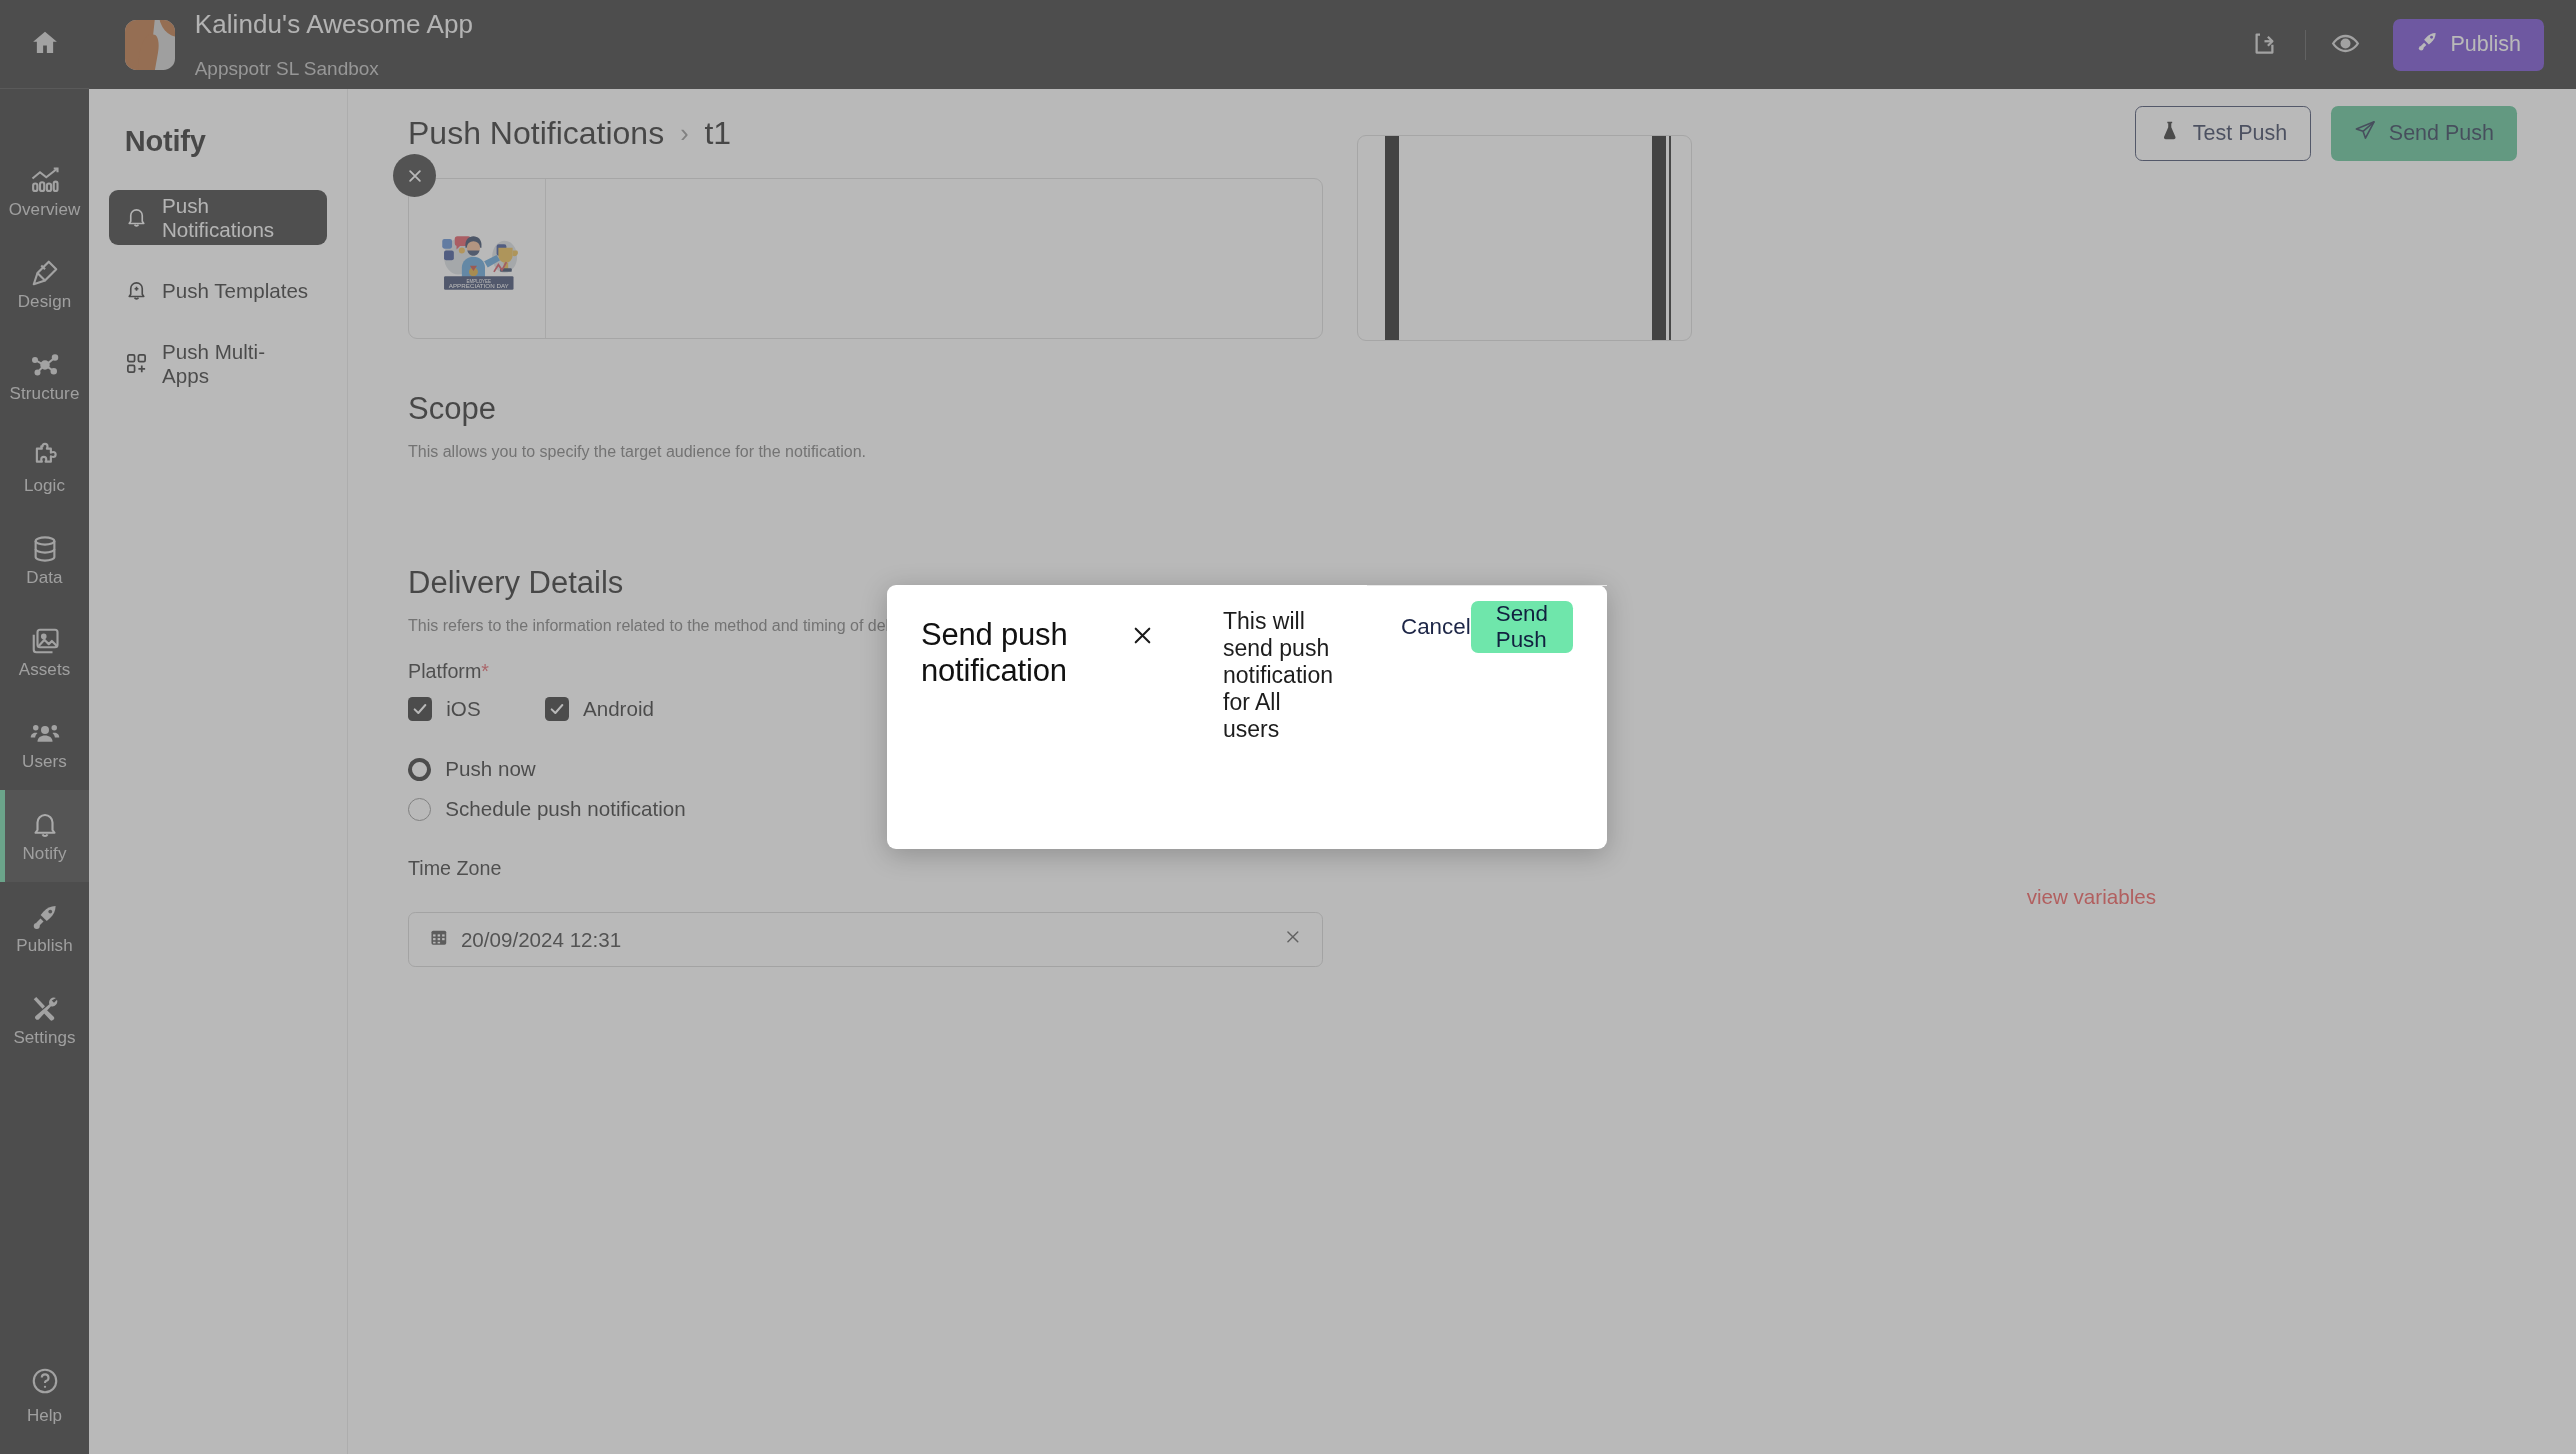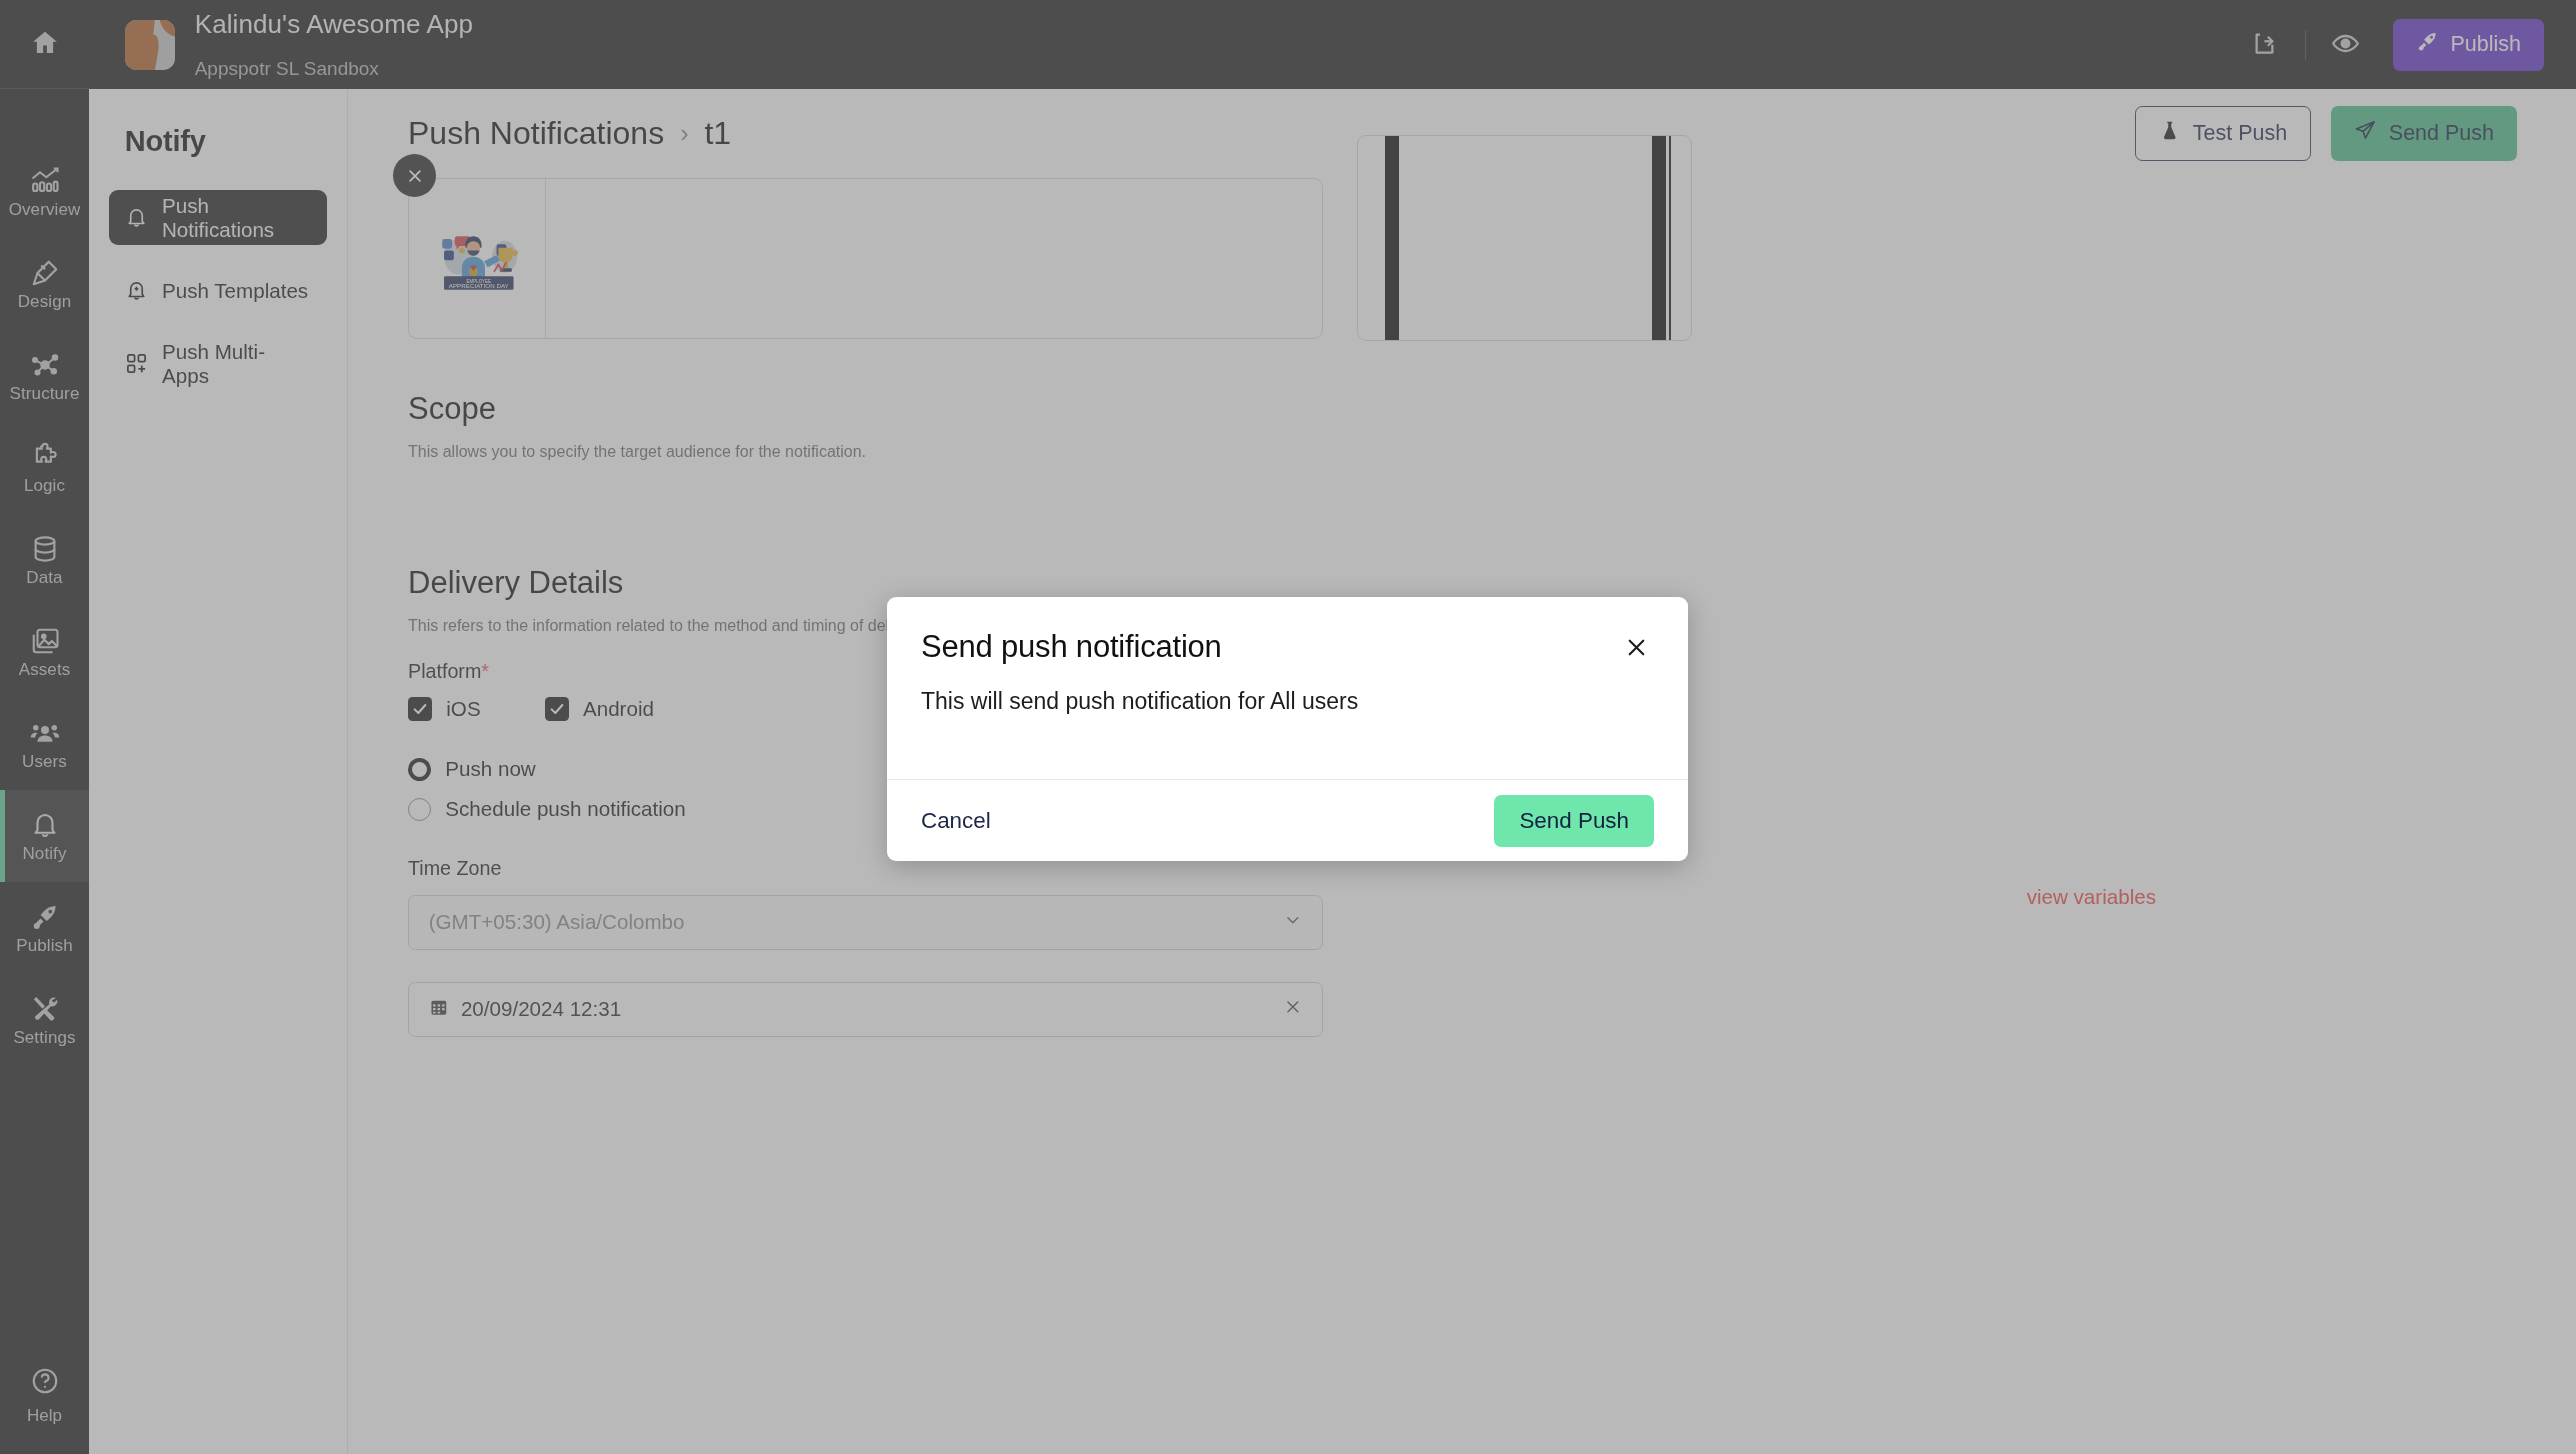--- a/index.html
+++ b/index.html
@@ -226,25 +226,25 @@
   }
 
   
   .overlay {
     position: absolute; left: 0; top: 0;
     width: 2576px; height: 1454px;
     background: rgba(120,120,120,0.52);
     z-index: 50;
   }
   .modal {
-    position: absolute; left: 887px; top: 597px;
-    width: 801px; height: 264px;
+    position: absolute; left: 887px; top: 585px;
+    width: 720px; height: 264px;
     background: #ffffff; border-radius: 9px;
     box-shadow: 0 5.4px 27px rgba(0,0,0,.22);
-    z-index: 60; display: flex; flex-direction: column;
+    z-index: 60; display: flex; 
   }
   .modal-head {
     display: flex; align-items: flex-start;
     padding: 32px 34px 0 34px;
   }
   .modal-title { font-size: 31px; color: #111; font-weight: 400; letter-spacing: -0.2px; }
   .modal-close {
     margin-left: auto; width: 36px; height: 36px;
     display: flex; align-items: center; justify-content: center;
     color: #1b1b1b; font-size: 29.5px; line-height: 1;
@@ -604,28 +604,20 @@
         <div class="radio-row">
           <span class="radio"></span>
           <span class="radio-lbl">Push now</span>
         </div>
         <div class="radio-row" style="margin-bottom:36px;">
           <span class="radio off"></span>
           <span class="radio-lbl">Schedule push notification</span>
         </div>
 
         <div class="small-label">Time Zone</div>
-        <div class="select-box">
-          <span>(GMT+05:30) Asia/Colombo</span>
-          <span class="sel-caret">
-            <svg width="19.7" height="19.7" viewBox="0 0 24 24" fill="none" stroke="#5b5b5b" stroke-width="1.8" stroke-linecap="round" stroke-linejoin="round">
-                <polyline points="6,9.5 12,15.5 18,9.5"></polyline>
-              </svg>
-          </span>
-        </div>
 
         <div class="date-box">
           <span>
             <svg width="19.7" height="19.7" viewBox="0 0 24 24" fill="#3f3f3f">
               <rect x="3" y="4.5" width="18" height="17" rx="2"></rect>
               <rect x="5" y="9" width="3" height="2.6" fill="#fff"></rect>
                 <rect x="10.5" y="9" width="3" height="2.6" fill="#fff"></rect>
                 <rect x="16" y="9" width="3" height="2.6" fill="#fff"></rect>
               <rect x="5" y="13.5" width="3" height="2.6" fill="#fff"></rect>
                 <rect x="10.5" y="13.5" width="3" height="2.6" fill="#fff"></rect>

